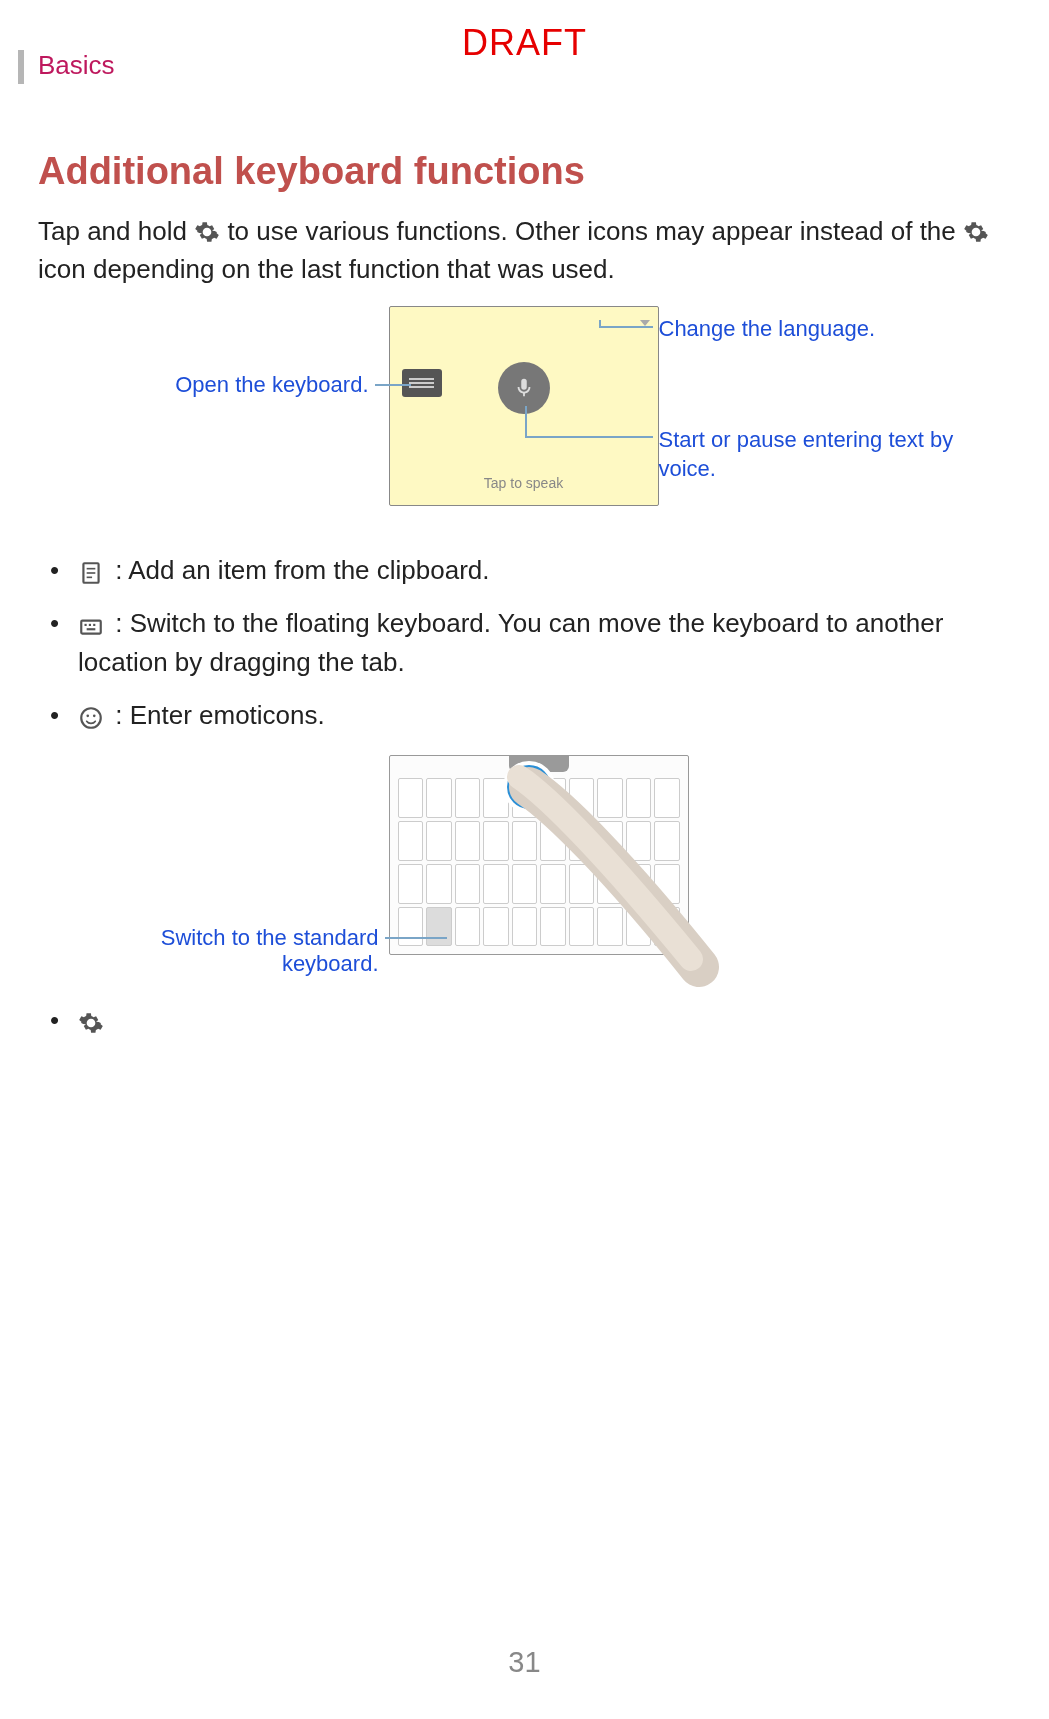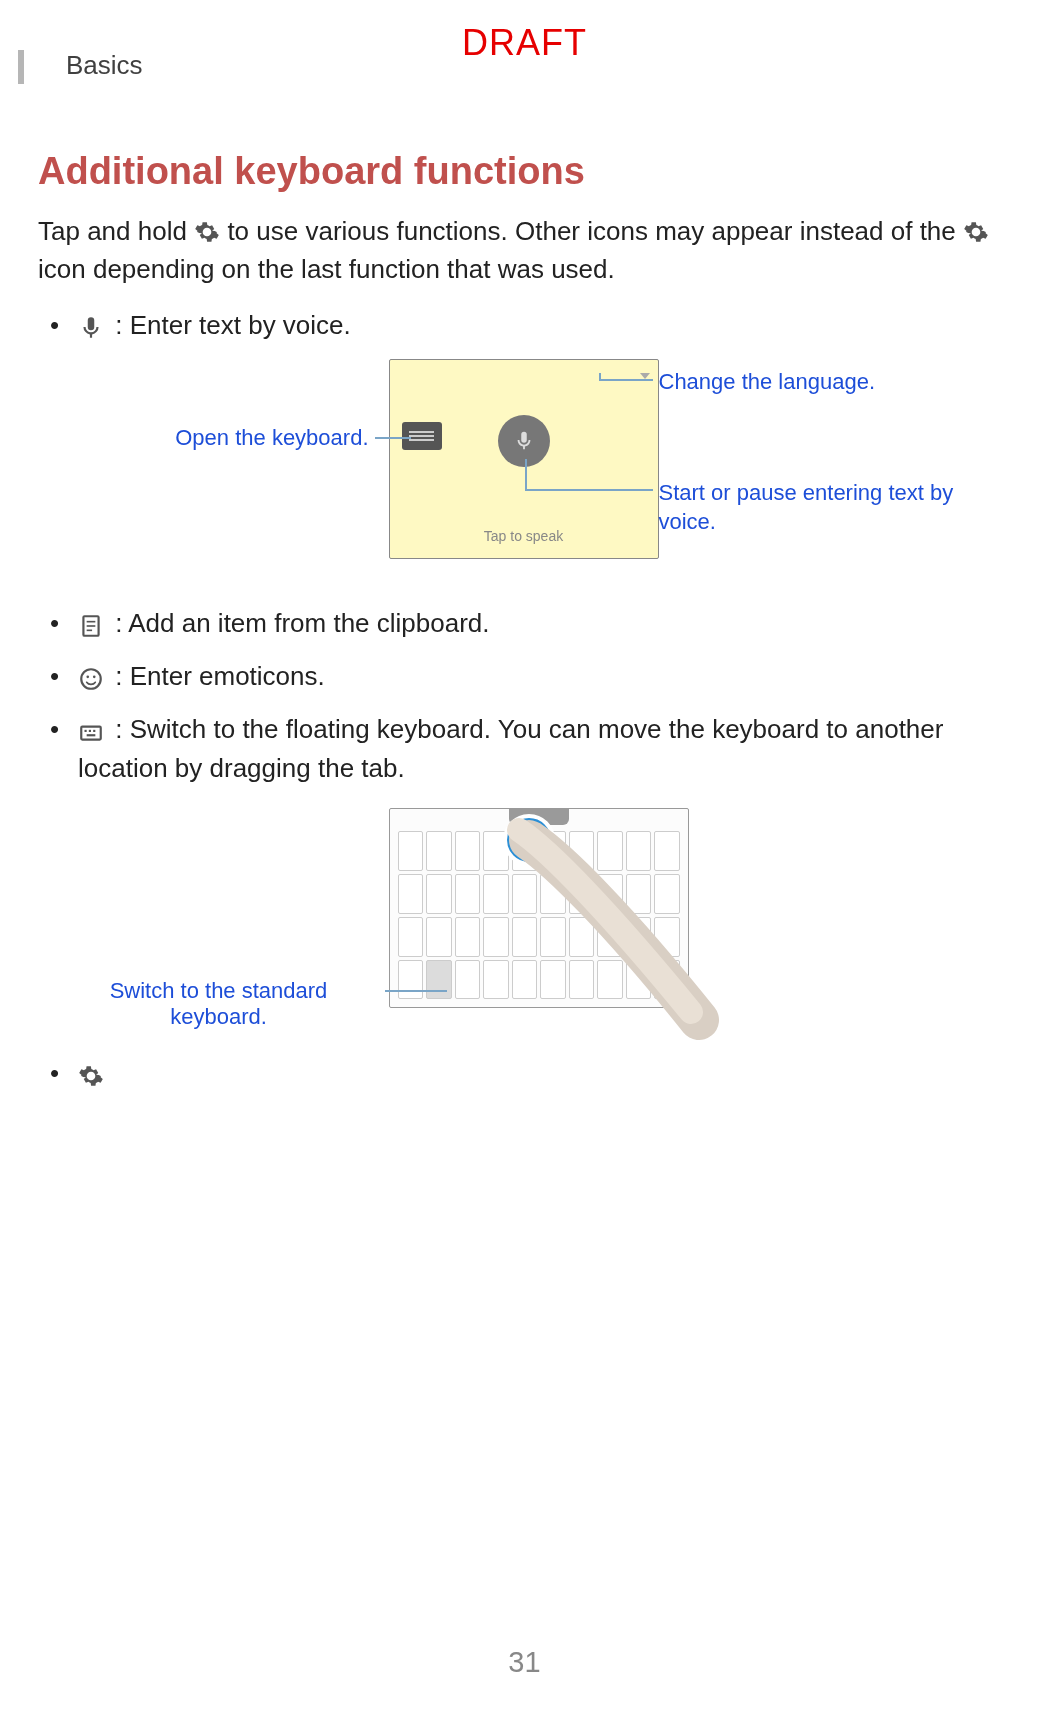--- a/index.html
+++ b/index.html
@@ -1,19 +1,19 @@
 <!DOCTYPE html>
 <html><head>
 <meta charset="utf-8">
 <style>
   * { box-sizing: border-box; margin: 0; padding: 0; }
   html, body { width: 1049px; height: 1719px; background: #fff; font-family: "Segoe UI", Arial, sans-serif; color: #222; }
   .page { position: relative; width: 1049px; height: 1719px; padding: 38px 60px 0 38px; }
   .header-bar { position: absolute; top: 50px; left: 18px; width: 6px; height: 34px; background: #b6b6b6; }
-  .header { position: absolute; top: 50px; left: 38px; font-size: 26px; color: #404040; margin-left: 28px; }
+  .header { position: absolute; top: 50px; left: 38px; font-size: 26px; color: #be185d; }
   .draft { position: absolute; top: 22px; left: 50%; transform: translateX(-50%); color: #e60000; font-size: 36px; font-weight: 500; letter-spacing: 1px; }
   .content { position: absolute; top: 150px; left: 38px; right: 50px; }
   h2 { color: #c0504d; font-size: 38px; font-weight: 600; margin-bottom: 20px; }
   p.intro { font-size: 26px; line-height: 1.45; margin-bottom: 18px; }
   .inline-icon { display: inline-block; vertical-align: middle; width: 26px; height: 26px; position: relative; top: -2px; }
   ul { list-style: none; padding-left: 40px; }
   li { font-size: 26px; line-height: 1.5; margin-bottom: 14px; position: relative; }
   li::before { content: "•"; position: absolute; left: -28px; top: 0; font-size: 26px; }
   li .inline-icon { margin-right: 4px; }
   .figure1 { position: relative; width: 900px; height: 215px; margin: 12px auto 30px auto; }
@@ -35,21 +35,21 @@
   .lbl-voice { left: 590px; top: 120px; width: 300px; line-height:1.3; }
   .ln-voice-h { left: 456px; top: 130px; width: 128px; }
   .ln-voice-v { left: 456px; top: 100px; height: 32px; }
   .figure2 { position: relative; width: 900px; height: 220px; margin: 20px auto 26px auto; }
   .fig2-img { position: absolute; left: 320px; top: 0; width: 300px; height: 200px; background: #fcfcfc; border: 1px solid #999; border-radius: 2px; overflow:hidden; }
   .fig2-tab { position:absolute; top:0; left:50%; transform:translateX(-50%); width:60px; height:16px; background:#9a9a9a; border-radius:0 0 6px 6px; }
   .fig2-keys { position:absolute; top:22px; left:8px; right:8px; bottom:8px; display:grid; grid-template-columns: repeat(10,1fr); grid-template-rows: repeat(4,1fr); gap:3px; }
   .fig2-keys div { background:#fff; border:1px solid #ccc; border-radius:2px; }
   .fig2-keys .std { background:#dcdcdc; }
   .fig2-finger { position:absolute; left:390px; top:-8px; width:260px; height:240px; pointer-events:none; }
-  .lbl-std { left: -10px; top: 170px; width: 320px; text-align:center; }
+  .lbl-std { left: -10px; top: 170px; width: 320px; text-align:right; }
   .ln-std-h { left: 316px; top: 182px; width: 62px; }
   .pagenum { position:absolute; bottom: 40px; left:50%; transform:translateX(-50%); font-size: 29px; color:#888; }
 </style>
 </head>
 <body>
 
 <div class="page">
   <div class="header-bar"></div>
   <div class="header">Basics</div>
   <div class="draft">DRAFT</div>
@@ -66,29 +66,20 @@
       </span>
       <span> to use various functions. Other icons may appear instead of the </span>
       <span class="inline-icon">
         <svg viewBox="0 0 24 24">
             <path fill="#555" d="M12 8a4 4 0 100 8 4 4 0 000-8zm9 4a7 7 0 01-.1 1.2l2 1.6-2 3.4-2.4-.9a7 7 0 01-2 1.2l-.4 2.5h-4l-.4-2.5a7 7 0 01-2-1.2l-2.4.9-2-3.4 2-1.6A7 7 0 013 12a7 7 0 01.1-1.2l-2-1.6 2-3.4 2.4.9a7 7 0 012-1.2L7.9 3h4l.4 2.5a7 7 0 012 1.2l2.4-.9 2 3.4-2 1.6A7 7 0 0121 12z"></path>
           </svg>
       </span>
       <span> icon depending on the last function that was used.</span>
     </p>
 
-    <ul>
-      <li>
-        <span class="inline-icon">
-          <svg viewBox="0 0 24 24">
-              <path fill="#555" d="M12 14a3 3 0 003-3V5a3 3 0 00-6 0v6a3 3 0 003 3zm5-3a5 5 0 01-10 0H5a7 7 0 006 6.9V21h2v-3.1A7 7 0 0019 11h-2z"></path>
-            </svg>
-        </span><span> : Enter text by voice.</span>
-      </li>
-    </ul>
 
     <div class="figure1">
       <div class="fig1-img">
         <div class="fig1-topbar">
           <span style="opacity:.4">&nbsp;</span>
           <span class="fig1-chev"></span>
         </div>
         <div class="fig1-kbicon">
           <span></span>
             <span></span>
@@ -118,37 +109,37 @@
               <rect x="5" y="3" width="14" height="18" rx="1" fill="none" stroke="#555" stroke-width="2"></rect>
               <line x1="8" y1="8" x2="16" y2="8" stroke="#555" stroke-width="1.5"></line>
               <line x1="8" y1="12" x2="16" y2="12" stroke="#555" stroke-width="1.5"></line>
               <line x1="8" y1="16" x2="13" y2="16" stroke="#555" stroke-width="1.5"></line>
             </svg>
         </span><span> : Add an item from the clipboard.</span>
       </li>
       <li>
         <span class="inline-icon">
           <svg viewBox="0 0 24 24">
-              <circle cx="12" cy="12" r="9" fill="none" stroke="#555" stroke-width="2"></circle>
-              <circle cx="9" cy="10" r="1.2" fill="#555"></circle>
-              <circle cx="15" cy="10" r="1.2" fill="#555"></circle>
-              <path d="M8 15c1 1.5 2.5 2 4 2s3-.5 4-2" fill="none" stroke="#555" stroke-width="1.5" stroke-linecap="round"></path>
-            </svg>
-        </span><span> : Enter emoticons.</span>
-      </li>
-      <li>
-        <span class="inline-icon">
-          <svg viewBox="0 0 24 24">
               <rect x="3" y="7" width="18" height="12" rx="1" fill="none" stroke="#555" stroke-width="2"></rect>
               <rect x="6" y="10" width="2" height="2" fill="#555"></rect>
               <rect x="10" y="10" width="2" height="2" fill="#555"></rect>
               <rect x="14" y="10" width="2" height="2" fill="#555"></rect>
               <rect x="8" y="14" width="8" height="2" fill="#555"></rect>
             </svg>
         </span><span> : Switch to the floating keyboard. You can move the keyboard to another location by dragging the tab.</span>
+      </li>
+      <li>
+        <span class="inline-icon">
+          <svg viewBox="0 0 24 24">
+              <circle cx="12" cy="12" r="9" fill="none" stroke="#555" stroke-width="2"></circle>
+              <circle cx="9" cy="10" r="1.2" fill="#555"></circle>
+              <circle cx="15" cy="10" r="1.2" fill="#555"></circle>
+              <path d="M8 15c1 1.5 2.5 2 4 2s3-.5 4-2" fill="none" stroke="#555" stroke-width="1.5" stroke-linecap="round"></path>
+            </svg>
+        </span><span> : Enter emoticons.</span>
       </li>
     </ul>
 
     <div class="figure2">
       <div class="fig2-img">
         <div class="fig2-tab"></div>
         <div class="fig2-keys">
           <div></div>
             <div></div>
             <div></div>

